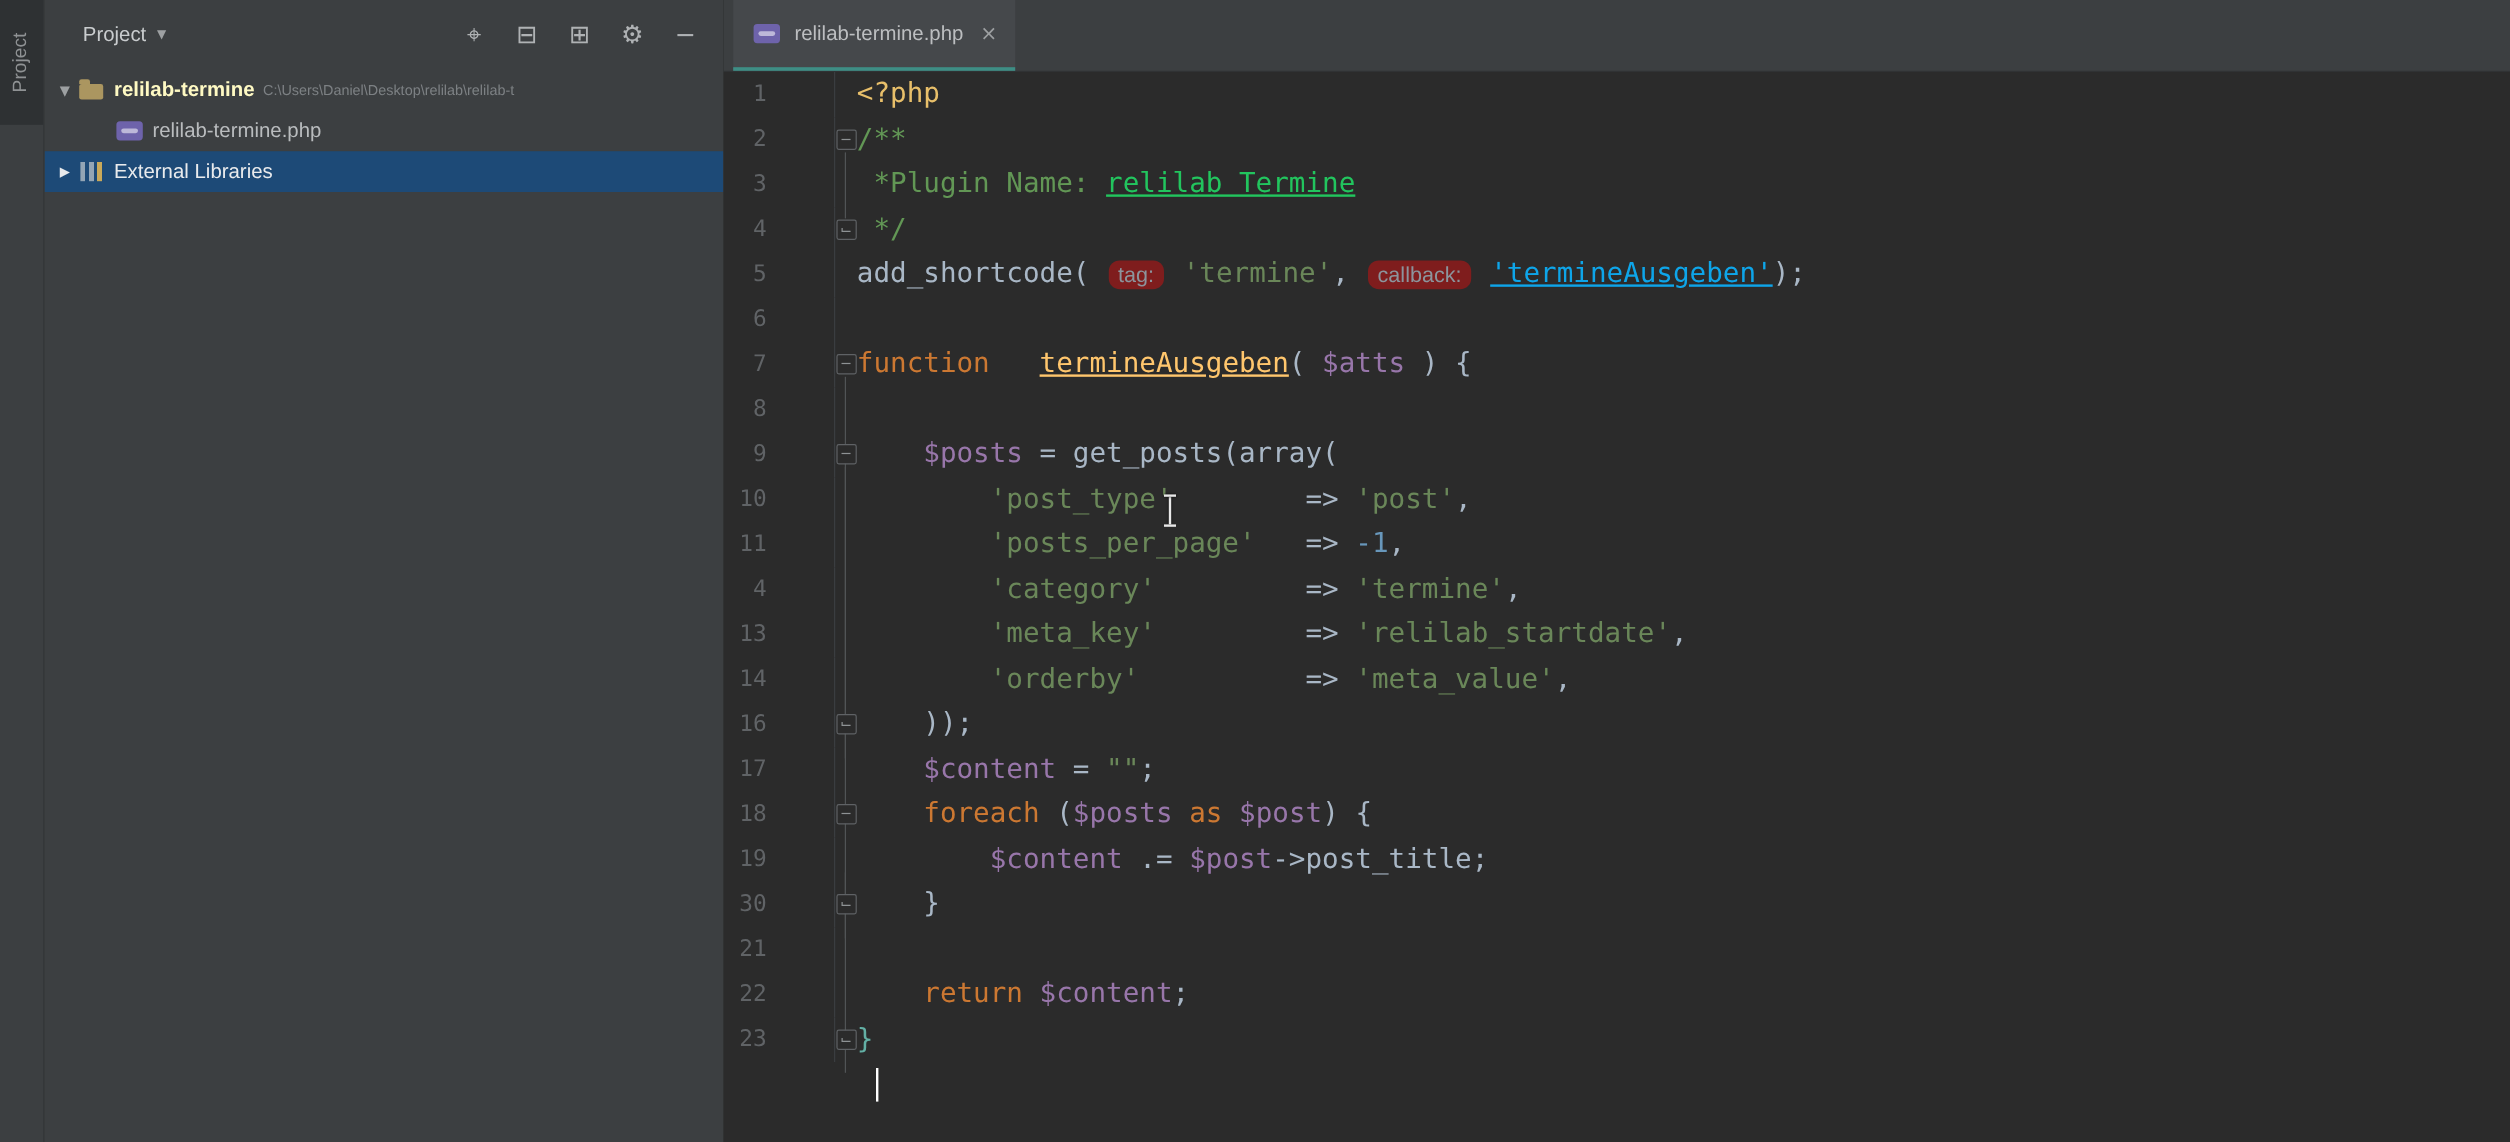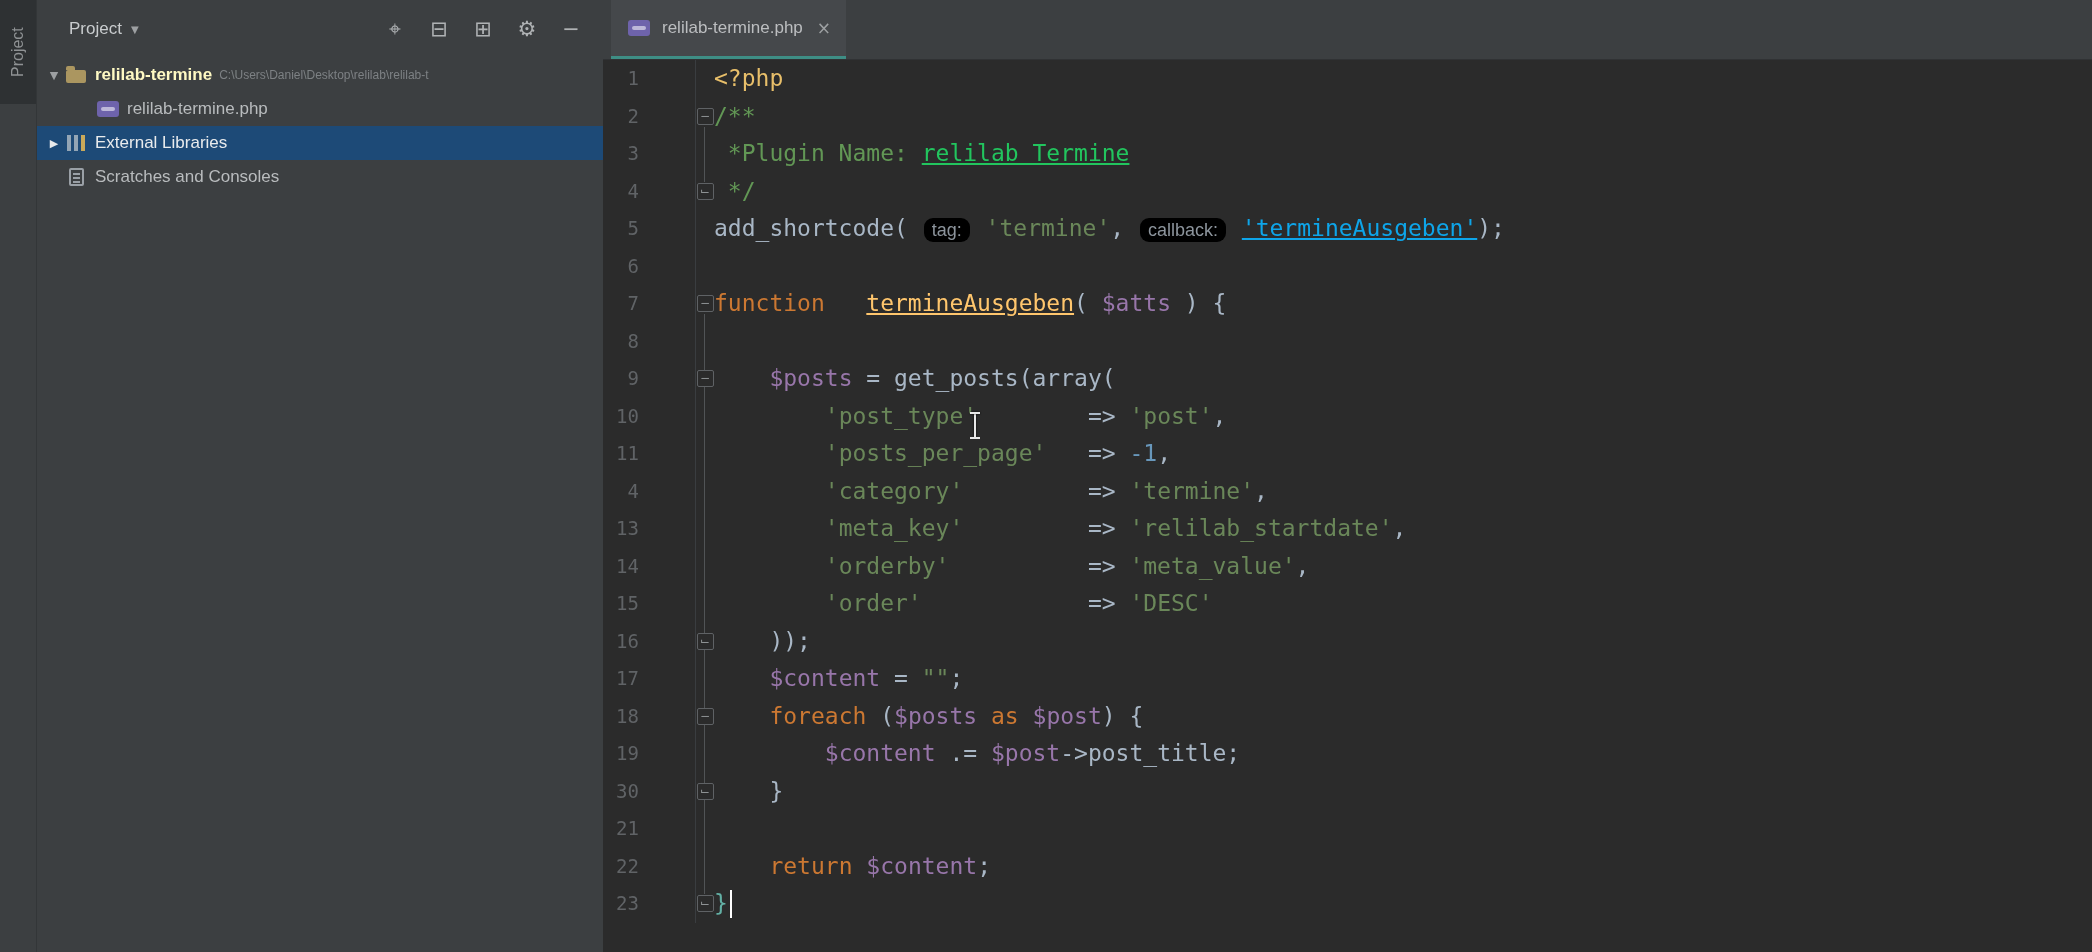--- a/index.html
+++ b/index.html
@@ -61,21 +61,21 @@
   .fold{ width:19px; margin-left:56px; flex:none; border-left:1px solid #3a3d40;
     display:flex; align-items:center; justify-content:center; position:relative; z-index:2; }
   .fbox{ width:17px; height:17px; border:1px solid #5f6265; border-radius:2px; background:#2b2b2b;
     color:#8e9294; font-size:12px; line-height:14px; text-align:center; font-family:"DejaVu Sans",sans-serif; }
   .fbox.fend{ transform:scaleY(-1); }
   .ct{ white-space:pre; flex:none;text-align:center; }
   .fline{ position:absolute; left:101px; width:1px; background:#515456; z-index:1; }
   .caret{ position:absolute; width:2px; height:28px; background:#ffffff; z-index:3; }
 
   .tk-doclink,.tk-strlink,.tk-fn{ text-decoration:underline; }
-  .tk-hint{ background:#000000; border-radius:9px; padding:2px 8px; margin:0 2px;
+  .tk-hint{ background:#7f1d1d; border-radius:9px; padding:2px 8px; margin:0 2px;
     font-size:18px; font-family:"Liberation Sans","DejaVu Sans",sans-serif; }
 
   
   .ibeam{ position:absolute; left:968px; top:412px; width:14px; height:27px; z-index:9; pointer-events:none; }
   .ibeam::before{ content:""; position:absolute; left:6px; top:2px; bottom:2px; width:2px; background:#e8e8e8; box-shadow:0 0 2px #000; }
   .ibeam::after{ content:""; position:absolute; left:2px; right:2px; top:0; height:2px; background:#e8e8e8; box-shadow:0 25px 0 #e8e8e8, 0 0 2px #000; }
 </style>
 </head>
 <body>
 
@@ -114,27 +114,20 @@
           </span>
           <span class="tlabel">relilab-termine.php</span>
         </div>
         <div class="trow sel" style="padding-left: 8px;">
           <span class="arrowslot">▶</span>
           <span class="iconslot">
             <span class="ti-library"></span>
           </span>
           <span class="tlabel">External Libraries</span>
         </div>
-        <div class="trow" style="padding-left: 8px;">
-          <span class="arrowslot"></span>
-          <span class="iconslot">
-            <span class="ti-scratch"></span>
-          </span>
-          <span class="tlabel">Scratches and Consoles</span>
-        </div>
       </div>
   </div>
 
   <div class="editor">
     <div class="tabbar">
       <div class="tab">
         <span class="iconslot">
             <span class="ti-php"></span>
           </span>
         <span class="tab-title">relilab-termine.php</span>
@@ -212,25 +205,20 @@
         </div>
         <div class="crow">
           <span class="ln">13</span>
           <span class="fold"></span>
           <span class="ct"><span class="tk-txt">        </span><span class="tk-str">'meta_key'</span><span class="tk-txt">         =&gt; </span><span class="tk-str">'relilab_startdate'</span><span class="tk-txt">,</span></span>
         </div>
         <div class="crow">
           <span class="ln">14</span>
           <span class="fold"></span>
           <span class="ct"><span class="tk-txt">        </span><span class="tk-str">'orderby'</span><span class="tk-txt">          =&gt; </span><span class="tk-str">'meta_value'</span><span class="tk-txt">,</span></span>
-        </div>
-        <div class="crow">
-          <span class="ln">15</span>
-          <span class="fold"></span>
-          <span class="ct"><span class="tk-txt">        </span><span class="tk-str">'order'</span><span class="tk-txt">            =&gt; </span><span class="tk-str">'DESC'</span></span>
         </div>
         <div class="crow">
           <span class="ln">16</span>
           <span class="fold">
             <span class="fbox fend">⌐</span>
           </span>
           <span class="ct"><span class="tk-txt">    ));</span></span>
         </div>
         <div class="crow">
           <span class="ln">17</span>

